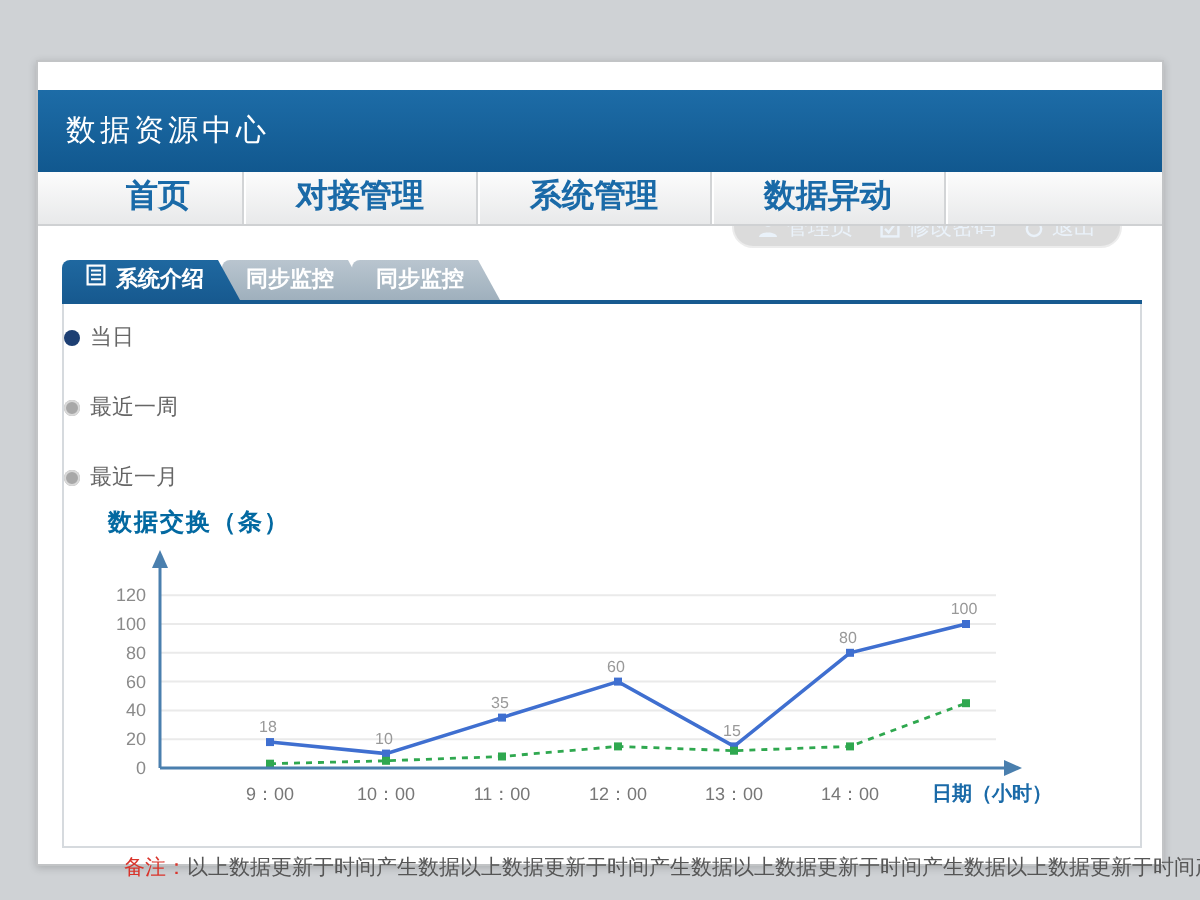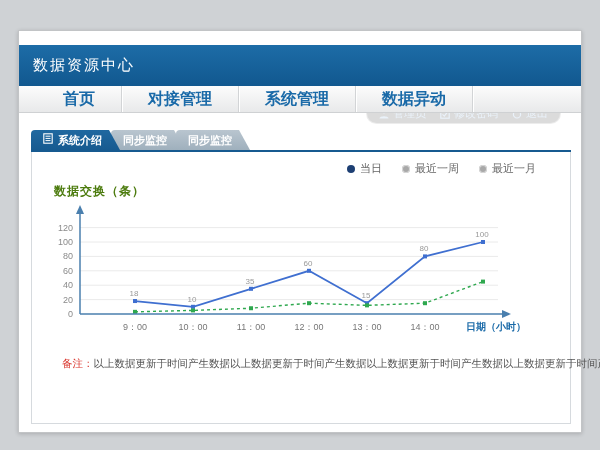--- a/index.html
+++ b/index.html
@@ -35,27 +35,27 @@
     clip-path:polygon(0 0, calc(100% - 11px) 0, 100% 100%, 0 100%);
     border-top-left-radius:4px; background:linear-gradient(#b9c5cf,#9fb0bd); z-index:1;
     display:flex; align-items:center; gap:5px; }
   .tab.active { background:linear-gradient(#1f68a0,#175a90); z-index:3; }
   .tab.t2 { z-index:2; }
   .tab-line { height:2px; background:#175a90; }
   .panel { position:relative; height:272px; background:#fff;
     border:1px solid #d6dade; border-top:none; }
   
   .filters { display:flex; justify-content:flex-end; gap:20px; padding:9px 34px 0 0;
-    font-size:11px; color:#666; }
+    font-size:11px; color:#666;flex-direction:column; }
   .filters .opt { display:flex; align-items:center; gap:5px; cursor:pointer; }
   .dot { width:8px; height:8px; border-radius:50%; background:#a8a8a8;
     box-shadow:0 0 0 1px #d9d9d9 inset; }
   .opt.sel .dot { background:#1d3f73; box-shadow:none; }
   
-  .ylabel { margin:7px 0 0 22px; font-size:12px; font-weight:bold; color:#4d7c0f; letter-spacing:1px; }
+  .ylabel { margin:7px 0 0 22px; font-size:12px; font-weight:bold; color:#0369a1; letter-spacing:1px; }
   .chart-row { display:flex; align-items:flex-start; margin:2px 0 0 18px; }
   .line-legend { margin-top:46px; margin-left:2px; font-size:11px; color:#555; }
   .line-legend .row { display:flex; align-items:center; gap:6px; margin-bottom:10px; white-space:nowrap; }
   
   .note { margin:10px 0 0 0; padding:0 16px 0 30px; font-size:10.5px; color:#555; white-space:nowrap; }
   .note .pfx { color:#d9342b; }
 </style>
 </head>
 <body>
 

